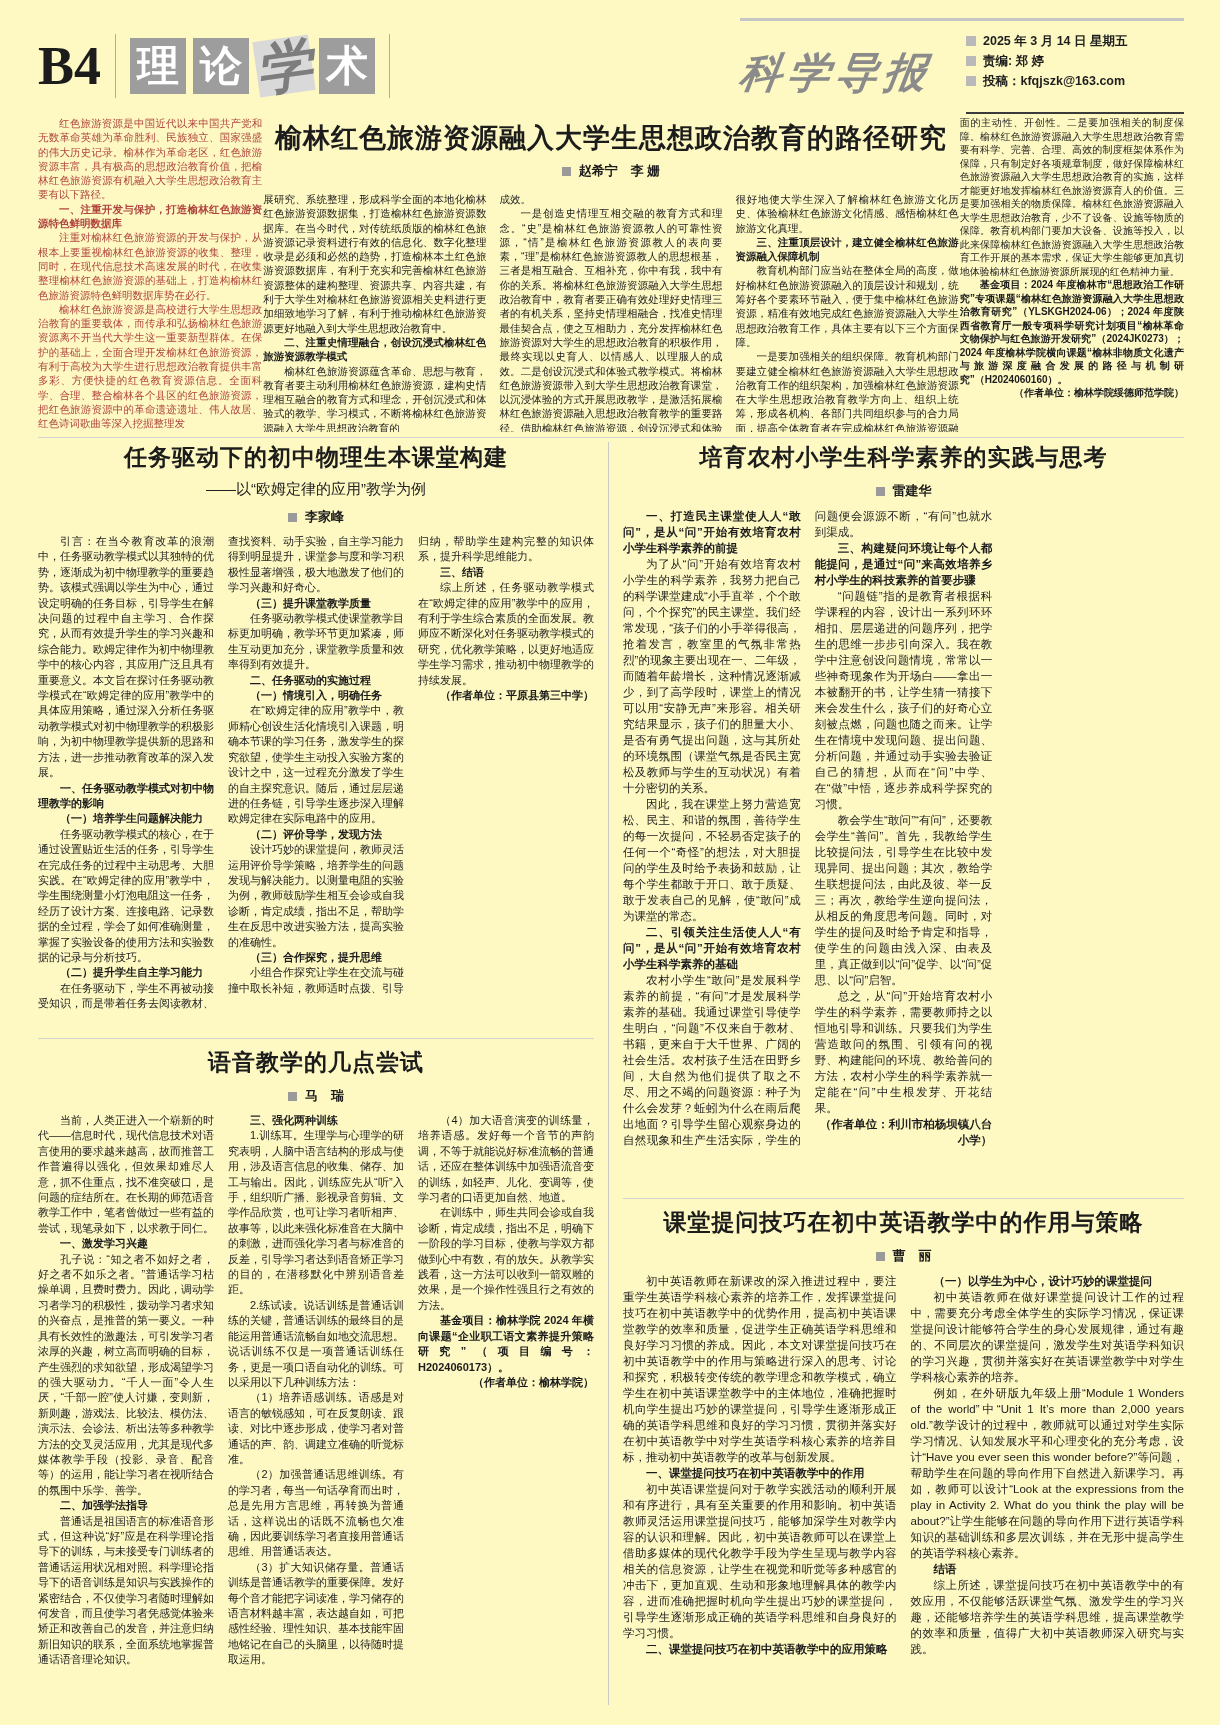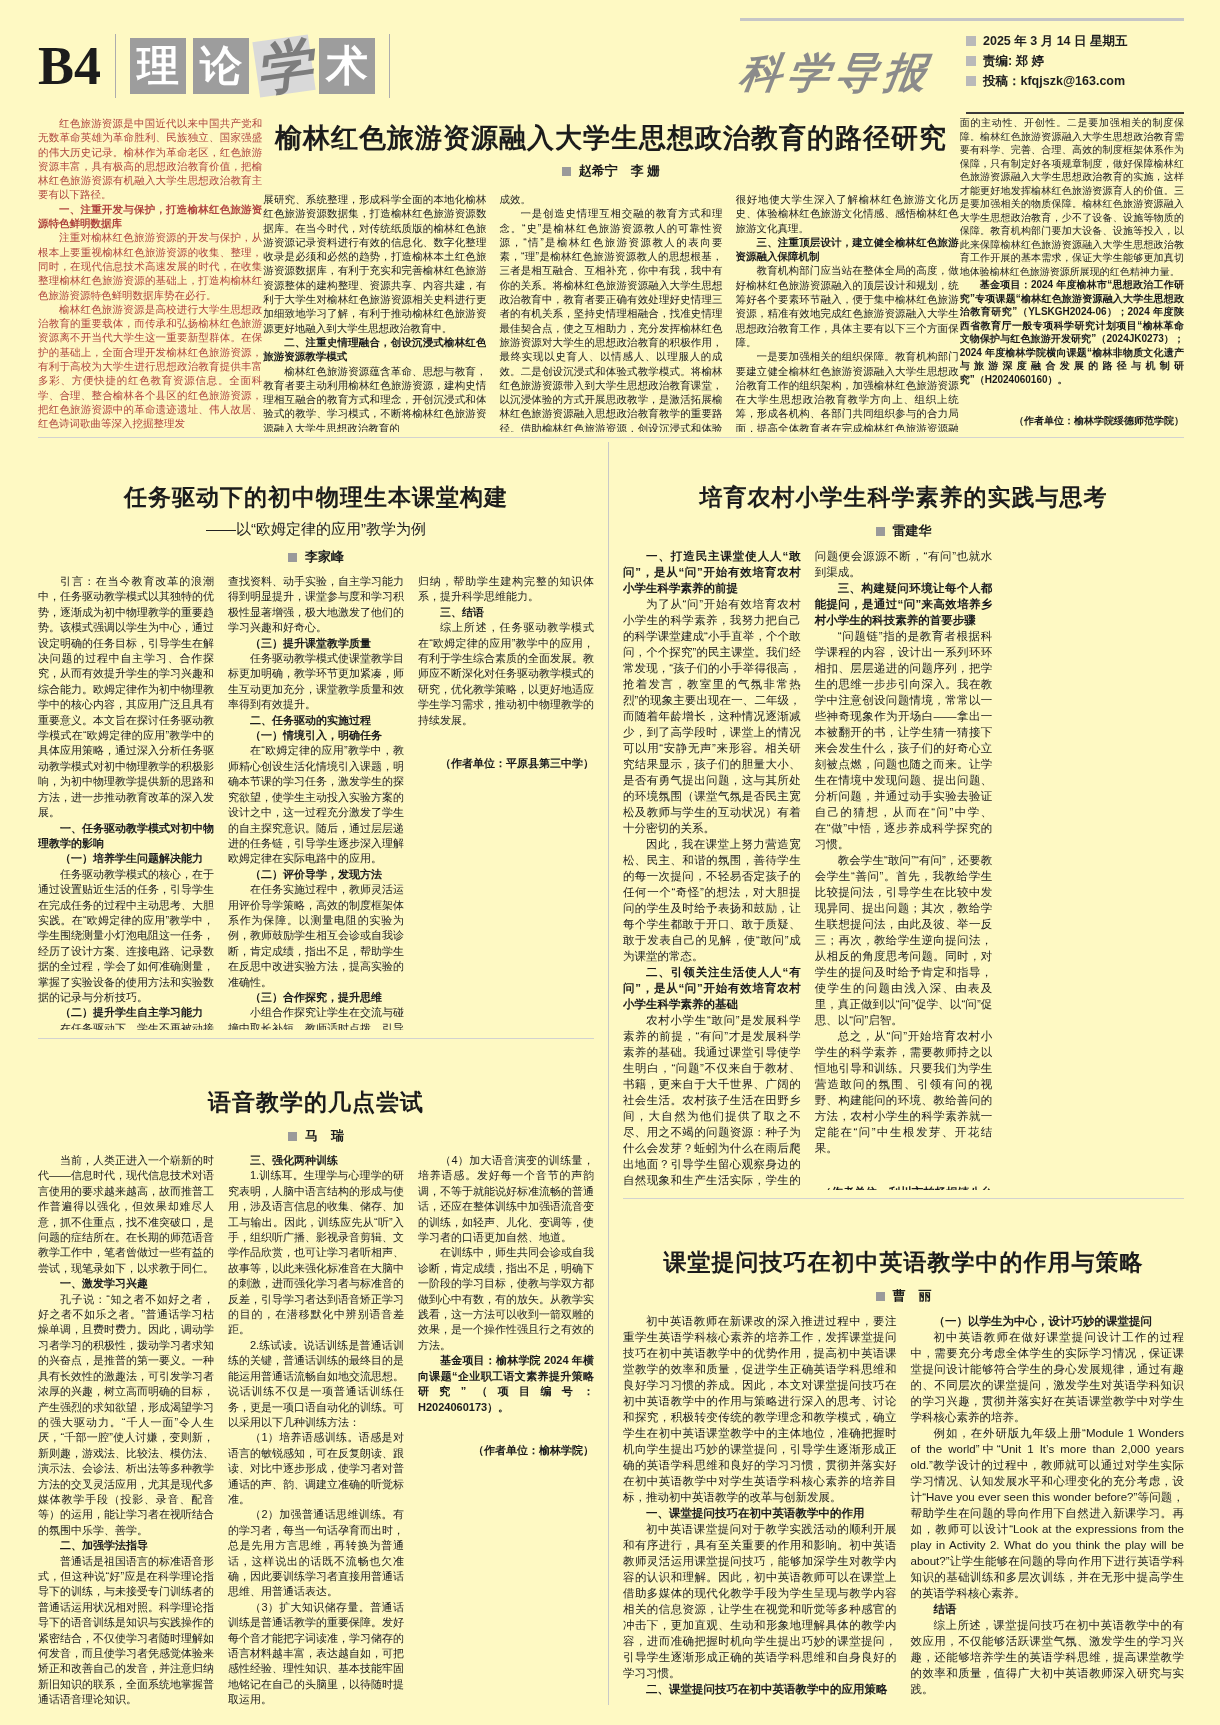--- a/index.html
+++ b/index.html
@@ -22,21 +22,21 @@
   .mast-info{border-bottom:2px solid #3a3a3a;padding-bottom:21px;min-width:218px;}
   .info-row{display:flex;align-items:center;gap:7px;font-size:12.5px;font-weight:bold;color:#1e1e1e;line-height:20px;}
   .sq{width:10px;height:10px;background:#b9b9b9;flex:0 0 auto;}
   .byline .sq{width:9px;height:9px;background:#9a9a9a;}
 
   
   .seg{margin:0;text-align:justify;text-indent:2em;}
   .seg-pc{text-indent:0;}
   .seg-h,.seg-h2{font-weight:bold;}
   .seg-fund{font-weight:bold;}
-  .seg-attr{font-weight:bold;text-align:right;text-indent:0;margin-top:28px;}
+  .seg-attr{font-weight:bold;text-align:right;text-indent:0;}
   .byline{display:flex;justify-content:center;align-items:center;gap:8px;
           font-size:13px;font-weight:bold;}
 
   
   .article1{position:absolute;top:116px;left:38px;right:36px;height:316px;}
   .a1-grid{display:flex;gap:1px;height:100%;}
   .a1-col{flex:1;overflow:hidden;font-size:10.5px;line-height:14.3px;}
   .a1-col.red{color:#b0453f;}
   .a1-col.last{font-size:10px;line-height:13.5px;}
   .a1-center{flex:3.1;display:flex;flex-direction:column;min-width:0;}
@@ -50,21 +50,21 @@
 
   
   .middle{position:absolute;top:442px;left:38px;right:36px;bottom:20px;display:flex;}
   .half{display:flex;flex-direction:column;min-width:0;}
   .half-left{width:556px;}
   .v-rule{width:1px;background:#c9c9c7;margin:0 14px;}
   .half-right{flex:1;}
   .hdiv{height:1px;background:#d2d2d0;margin:8px 0;}
 
   .art{overflow:hidden;}
-  .art-head{text-align:center;margin-top:40px;}
+  .art-head{text-align:center;}
   .art-title{margin:0;font-size:23px;font-weight:bold;letter-spacing:1px;white-space:nowrap;}
   .art-sub{font-size:15px;margin-top:7px;color:#222;}
   .art-head .byline{margin-top:9px;margin-bottom:8px;}
   .art-body{overflow:hidden;text-align:justify;font-size:11px;line-height:15.4px;
             column-gap:14px;column-fill:auto;}
   .cols3{column-count:3;}
   .cols2{column-count:2;}
 
   .art2{height:588px;}
   .art2 .art-body{height:482px;}
@@ -171,21 +171,21 @@
             <p class="seg seg-h2">（一）培养学生问题解决能力</p>
             <p class="seg seg-p">任务驱动教学模式的核心，在于通过设置贴近生活的任务，引导学生在完成任务的过程中主动思考、大胆实践。在“欧姆定律的应用”教学中，学生围绕测量小灯泡电阻这一任务，经历了设计方案、连接电路、记录数据的全过程，学会了如何准确测量，掌握了实验设备的使用方法和实验数据的记录与分析技巧。</p>
             <p class="seg seg-h2">（二）提升学生自主学习能力</p>
             <p class="seg seg-p">在任务驱动下，学生不再被动接受知识，而是带着任务去阅读教材、查找资料、动手实验，自主学习能力得到明显提升，课堂参与度和学习积极性显著增强，极大地激发了他们的学习兴趣和好奇心。</p>
             <p class="seg seg-h2">（三）提升课堂教学质量</p>
             <p class="seg seg-p">任务驱动教学模式使课堂教学目标更加明确，教学环节更加紧凑，师生互动更加充分，课堂教学质量和效率得到有效提升。</p>
             <p class="seg seg-h">二、任务驱动的实施过程</p>
             <p class="seg seg-h2">（一）情境引入，明确任务</p>
             <p class="seg seg-p">在“欧姆定律的应用”教学中，教师精心创设生活化情境引入课题，明确本节课的学习任务，激发学生的探究欲望，使学生主动投入实验方案的设计之中，这一过程充分激发了学生的自主探究意识。随后，通过层层递进的任务链，引导学生逐步深入理解欧姆定律在实际电路中的应用。</p>
             <p class="seg seg-h2">（二）评价导学，发现方法</p>
-            <p class="seg seg-p">在任务实施过程中，教师灵活运用评价导学策略，高效的制度框架体系作为保障。以测量电阻的实验为例，教师鼓励学生相互会诊或自我诊断，肯定成绩，指出不足，帮助学生在反思中改进实验方法，提高实验的准确性。</p>
+            <p class="seg seg-p">设计巧妙的课堂提问，教师灵活运用评价导学策略，培养学生的问题发现与解决能力。以测量电阻的实验为例，教师鼓励学生相互会诊或自我诊断，肯定成绩，指出不足，帮助学生在反思中改进实验方法，提高实验的准确性。</p>
             <p class="seg seg-h2">（三）合作探究，提升思维</p>
             <p class="seg seg-p">小组合作探究让学生在交流与碰撞中取长补短，教师适时点拨、引导归纳，帮助学生建构完整的知识体系，提升科学思维能力。</p>
             <p class="seg seg-h">三、结语</p>
             <p class="seg seg-p">综上所述，任务驱动教学模式在“欧姆定律的应用”教学中的应用，有利于学生综合素质的全面发展。教师应不断深化对任务驱动教学模式的研究，优化教学策略，以更好地适应学生学习需求，推动初中物理教学的持续发展。</p>
             <p class="seg seg-attr">（作者单位：平原县第三中学）</p>
           </div>
       </article>
 
       <div class="hdiv"></div>
 

